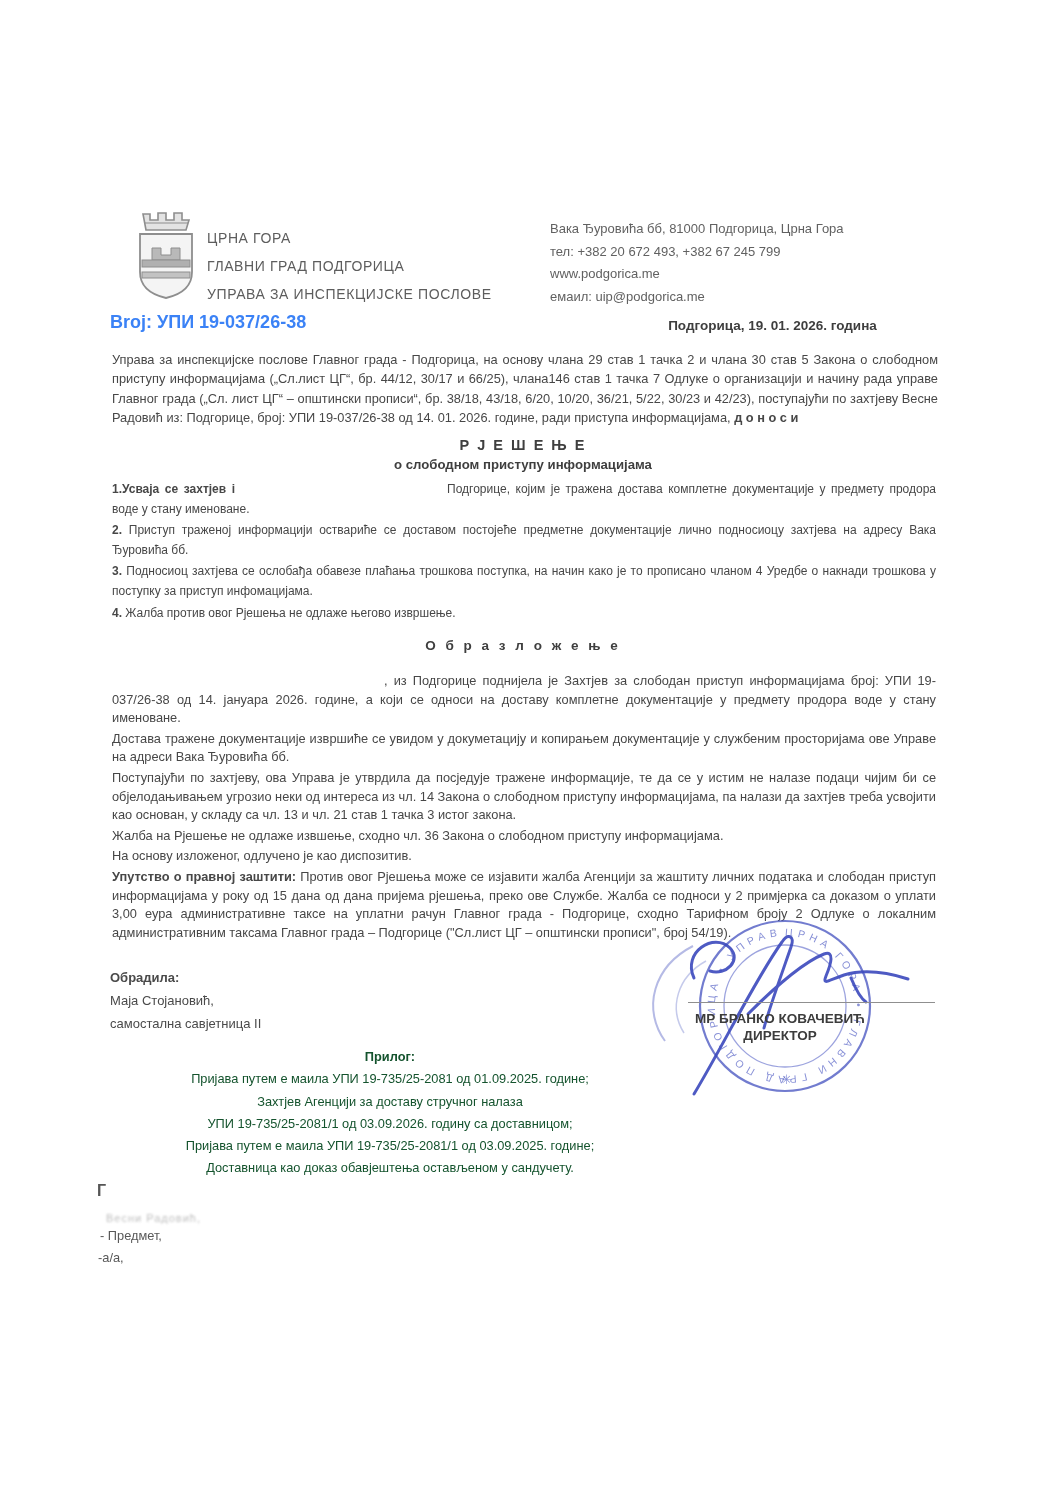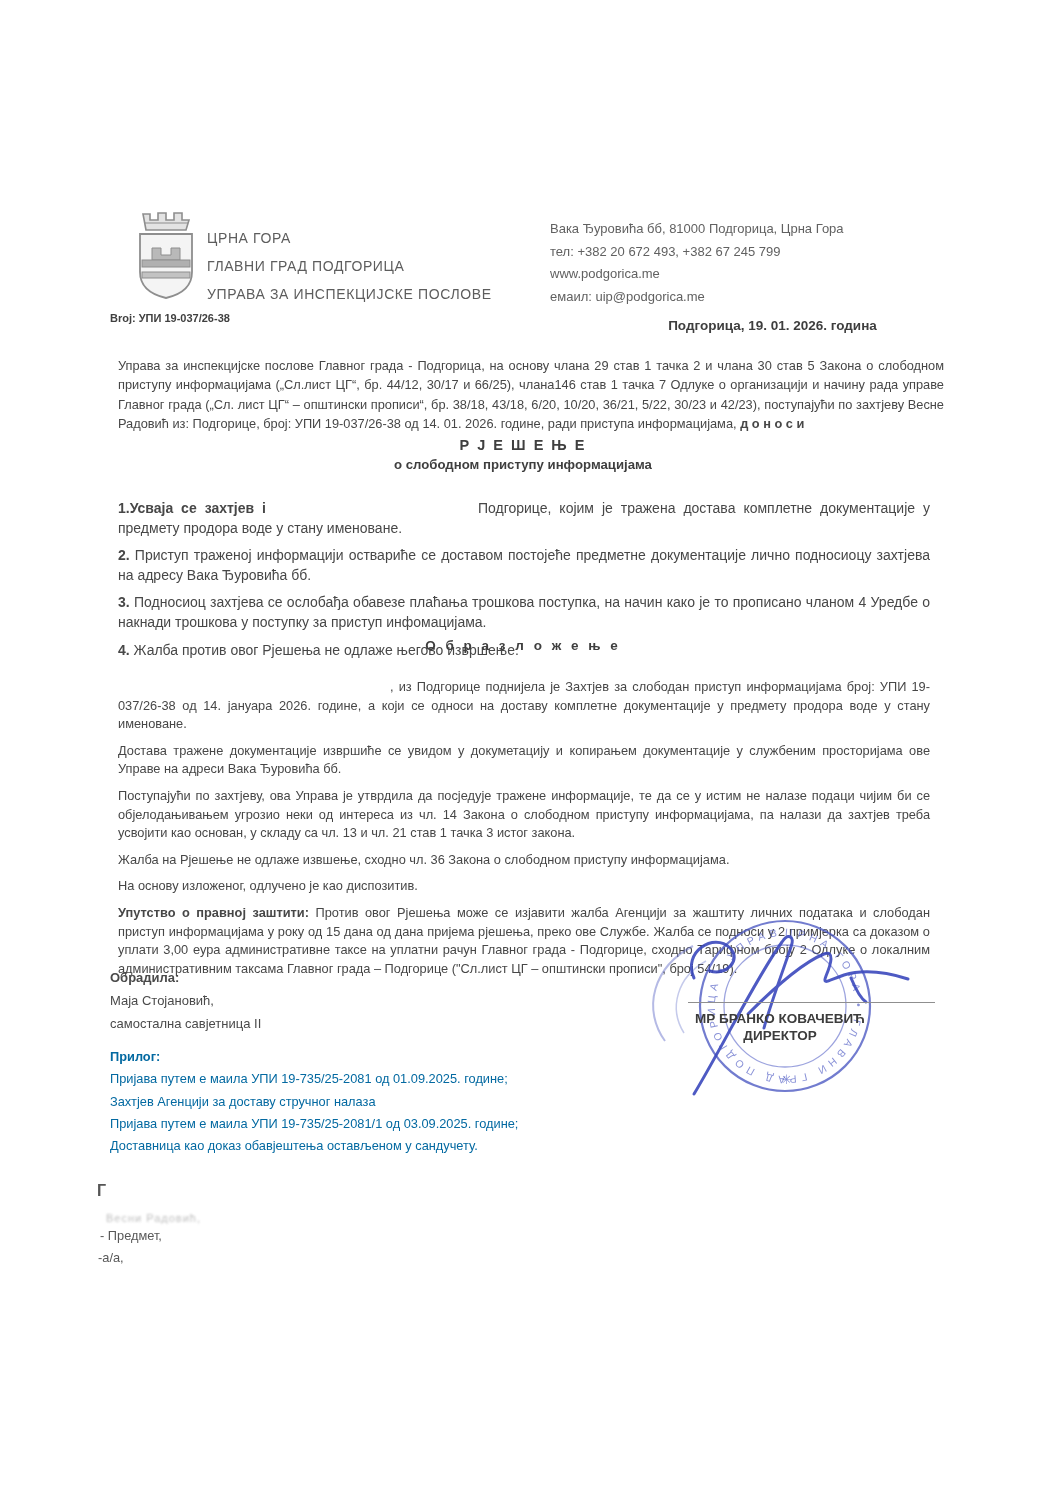--- a/index.html
+++ b/index.html
@@ -7,52 +7,52 @@
     position:relative;
     width:1058px;height:1497px;
     margin:0 auto;
     background:#ffffff;
     font-family:"Liberation Sans","DejaVu Sans",sans-serif;
     color:#474747;
     overflow:hidden;
   }
   .scan{filter:blur(0.25px);}
   .abs{position:absolute;}
-  .just{text-align:justify;margin:8px;}
+  .just{text-align:justify;margin:2px;}
   p{margin:0;}
   .b{font-weight:bold;}
 
   
   .logo{left:116px;top:206px;width:100px;height:110px;}
   .org{left:207px;top:224px;width:360px;font-size:14px;line-height:28px;color:#5d5d5d;letter-spacing:0.6px;}
   .contact{left:550px;top:218px;width:400px;font-size:13px;line-height:22.5px;color:#616161;}
-  .docnum{left:110px;top:312px;font-size:11px;color:#404040;}
+  .docnum{left:110px;top:312px;font-size:18px;color:#3b82f6;}
   .pdate{left:610px;top:318px;width:325px;text-align:center;font-size:13.5px;color:#3e3e3e;}
 
   
   .intro{left:110px;top:348px;width:826px;font-size:12.8px;line-height:19.3px;}
   .title1{left:110px;top:437px;width:826px;text-align:center;font-size:14.5px;font-weight:bold;letter-spacing:2px;color:#3f3f3f;}
   .title2{left:110px;top:457px;width:826px;text-align:center;font-size:13.2px;font-weight:bold;color:#3f3f3f;}
-  .items{left:110px;top:491px;width:828px;font-size:14px;line-height:19.6px;}
+  .items{left:110px;top:478px;width:828px;font-size:12px;line-height:19.6px;}
   .redact-gap{display:inline-block;width:212px;}
   .gap-start{display:inline-block;width:272px;}
   .oheading{left:110px;top:638px;width:826px;text-align:center;font-size:13.5px;font-weight:bold;letter-spacing:3px;color:#3f3f3f;}
   .expl{left:110px;top:670px;width:828px;font-size:12.8px;line-height:18.6px;}
 
   
   .processed{left:110px;top:966px;font-size:13px;line-height:23px;color:#4a4a4a;}
 
   
   .sigline{left:688px;top:1002px;width:247px;height:1px;background:#8f8f8f;}
   .signame{left:615px;top:987px;width:330px;text-align:center;font-size:13.5px;font-weight:bold;color:#3c3c3c;margin-top:24px;}
   .sigtitle{left:615px;top:1028px;width:330px;text-align:center;font-size:13.5px;font-weight:bold;color:#3c3c3c;}
   .stampwrap{left:598px;top:916px;width:370px;height:215px;pointer-events:none;}
 
   
-  .attach{left:110px;top:1046px;width:560px;font-size:12.8px;line-height:22.3px;color:#0369a1;}
+  .attach{left:110px;top:1046px;width:560px;font-size:12.8px;line-height:22.3px;color:#14532d;text-align:center;}
 
   
   .fmark{left:97px;top:1182px;font-size:16px;font-weight:bold;color:#555;}
   .ffaint{left:106px;top:1212px;font-size:11px;color:#8a8a8a;opacity:.55;filter:blur(0.8px);letter-spacing:1px;}
   .fitem1{left:100px;top:1228px;font-size:12.8px;color:#585858;}
   .fitem2{left:98px;top:1250px;font-size:12.8px;color:#585858;}
 </style>
 </head>
 <body>
 
@@ -144,20 +144,21 @@
     </div>
 
     <div class="abs sigline"></div>
     <div class="abs signame">МР БРАНКО КОВАЧЕВИЋ</div>
     <div class="abs sigtitle">ДИРЕКТОР</div>
 
     <div class="abs attach">
       <div class="b">Прилог:</div>
       <div>Пријава путем е маила УПИ 19-735/25-2081 од 01.09.2025. године;</div>
       <div>Захтјев Агенцији за доставу стручног налаза</div>
+      <div>УПИ 19-735/25-2081/1 од 03.09.2026. годину са доставницом;</div>
       <div>Пријава путем е маила УПИ 19-735/25-2081/1 од 03.09.2025. године;</div>
       <div>Доставница као доказ обавјештења остављеном у сандучету.</div>
     </div>
 
     <div class="abs fmark">Г</div>
     <div class="abs ffaint">Весни Радовић,</div>
     <div class="abs fitem1">- Предмет,</div>
     <div class="abs fitem2">-а/а,</div>
 
   </div>

